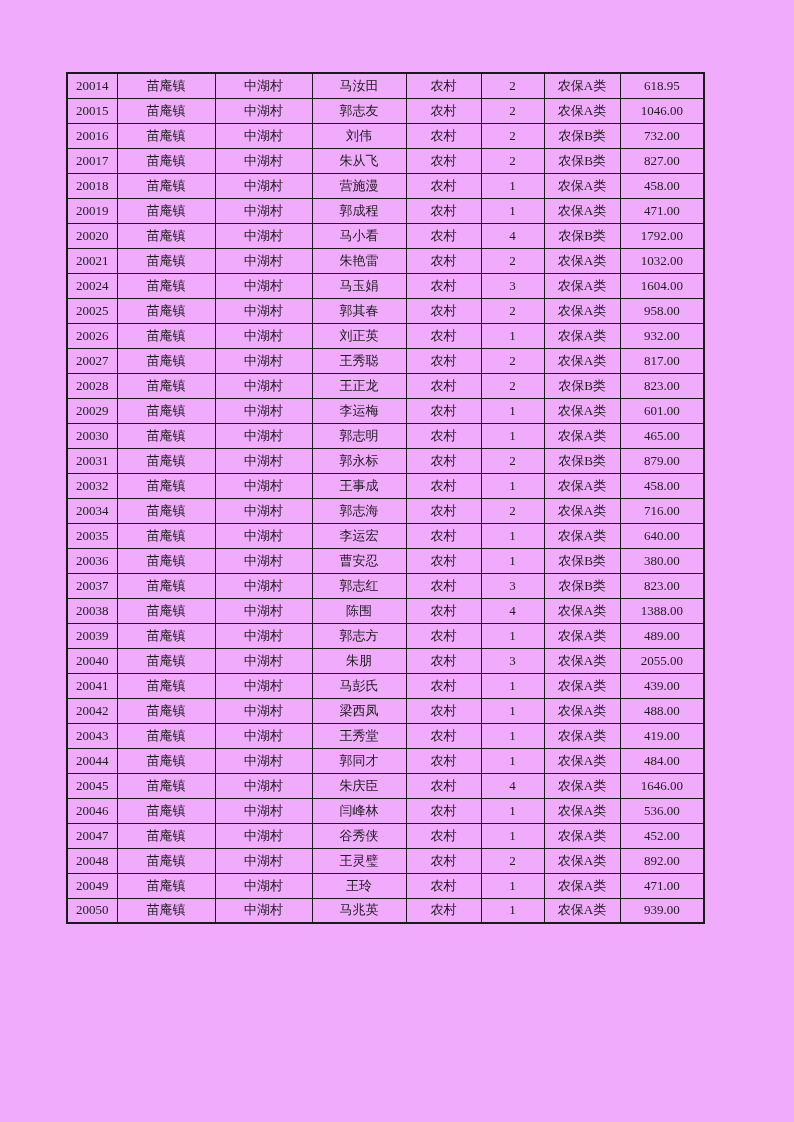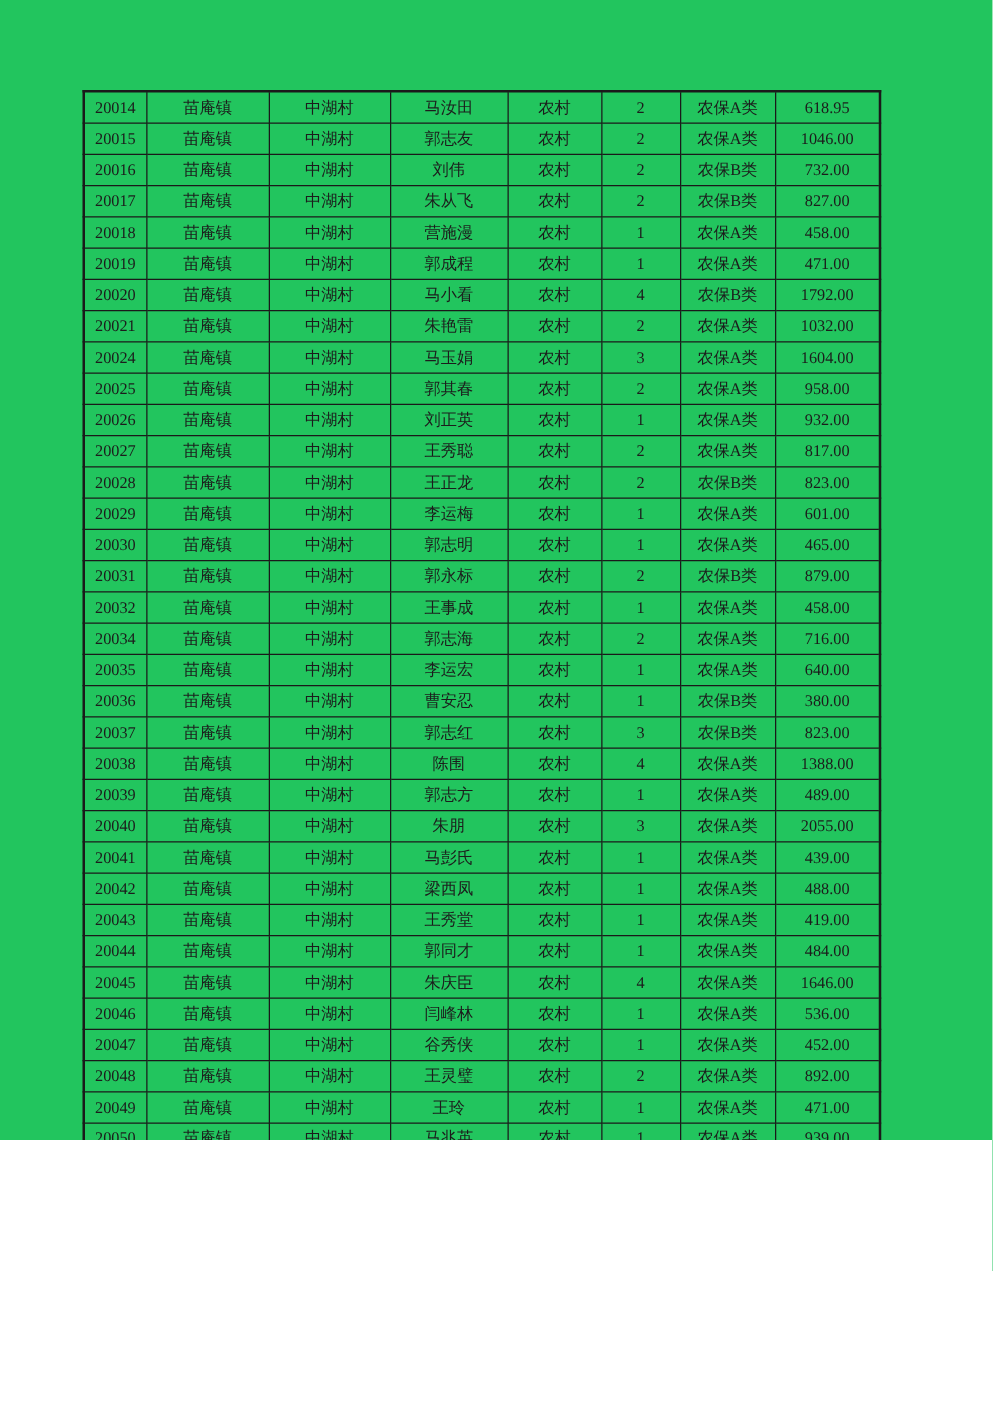--- a/index.html
+++ b/index.html
@@ -1,21 +1,21 @@
 <!DOCTYPE html>
 <html><head>
 <meta charset="utf-8">
 <style>
   * { margin: 0; padding: 0; box-sizing: border-box; }
   html, body { background: #ffffff; }
   .page {
     position: relative;
     width: 794px;
-    height: 912px;
-    background: #22c55e;
+    height: 1122px;
+    background: #f0abfc;
     overflow: hidden;
     font-family: "Liberation Serif", "DejaVu Serif", serif;
   }
   table.benefits {
     position: absolute;
     left: 66px;
     top: 72px;
     width: 637px;
     table-layout: fixed;
     border-collapse: collapse;

